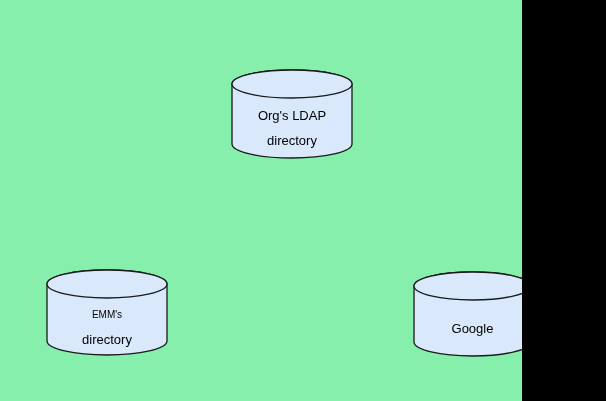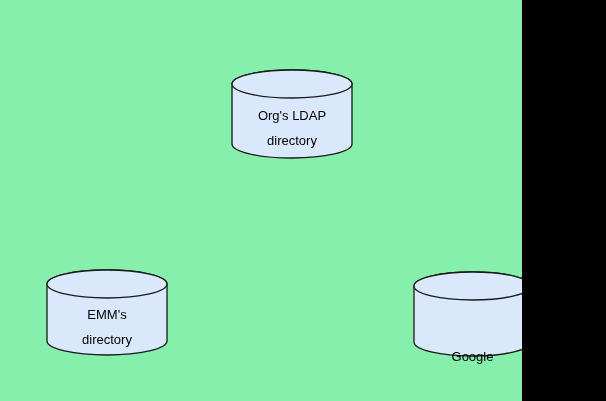--- a/index.html
+++ b/index.html
@@ -50,28 +50,28 @@
         <div class="node-label-line" style="position: static; font-size: 13px; line-height: 25px; white-space: nowrap;">directory</div>
       </div>
   </div>
 
   <div class="node" id="node-emm" style="left: 47px; top: 270px; width: 120px; height: 85px;">
     <svg id="svg-emm" xmlns="http://www.w3.org/2000/svg" width="120" height="85" viewBox="0 0 120 85">
         <path d="M 0 14 L 0 71 A 60 14 0 0 0 120 71 L 120 14 A 60 14 0 0 0 0 14 Z" fill="#dae8fc" stroke="#1a1a1a" stroke-width="1.3" stroke-linejoin="round"></path>
         <path d="M 0 14 A 60 14 0 0 0 120 14 A 60 14 0 0 0 0 14 Z" fill="#dae8fc" stroke="#1a1a1a" stroke-width="1.3"></path>
       </svg>
     <div class="label-lines" id="label-emm" style="top: 28px; height: 57px; color: rgb(0, 0, 0);">
-        <div class="node-label-line" style="position: static; font-size: 13px; line-height: 25px; white-space: nowrap;">EMM's</div>
+        <div class="node-label-line" style="position: static; font-size: 10px; line-height: 25px; white-space: nowrap;">EMM's</div>
         <div class="node-label-line" style="position: static; font-size: 13px; line-height: 25px; white-space: nowrap;">directory</div>
       </div>
   </div>
 
   <div class="node" id="node-google" style="left: 414px; top: 272px; width: 117px; height: 84px;">
     <svg id="svg-google" xmlns="http://www.w3.org/2000/svg" width="117" height="84" viewBox="0 0 117 84">
         <path d="M 0 14 L 0 70 A 58.5 14 0 0 0 117 70 L 117 14 A 58.5 14 0 0 0 0 14 Z" fill="#dae8fc" stroke="#1a1a1a" stroke-width="1.3" stroke-linejoin="round"></path>
         <path d="M 0 14 A 58.5 14 0 0 0 117 14 A 58.5 14 0 0 0 0 14 Z" fill="#dae8fc" stroke="#1a1a1a" stroke-width="1.3"></path>
       </svg>
-    <div class="label-lines" id="label-google" style="top: 28px; height: 56px; color: rgb(0, 0, 0); margin-top: 28px;">
+    <div class="label-lines" id="label-google" style="top: 28px; height: 56px; color: rgb(0, 0, 0);">
         <div class="node-label-line" style="position: static; font-size: 13px; line-height: 25px; white-space: nowrap;">Google</div>
       </div>
   </div>
 
 </div>
 
 </body></html>

